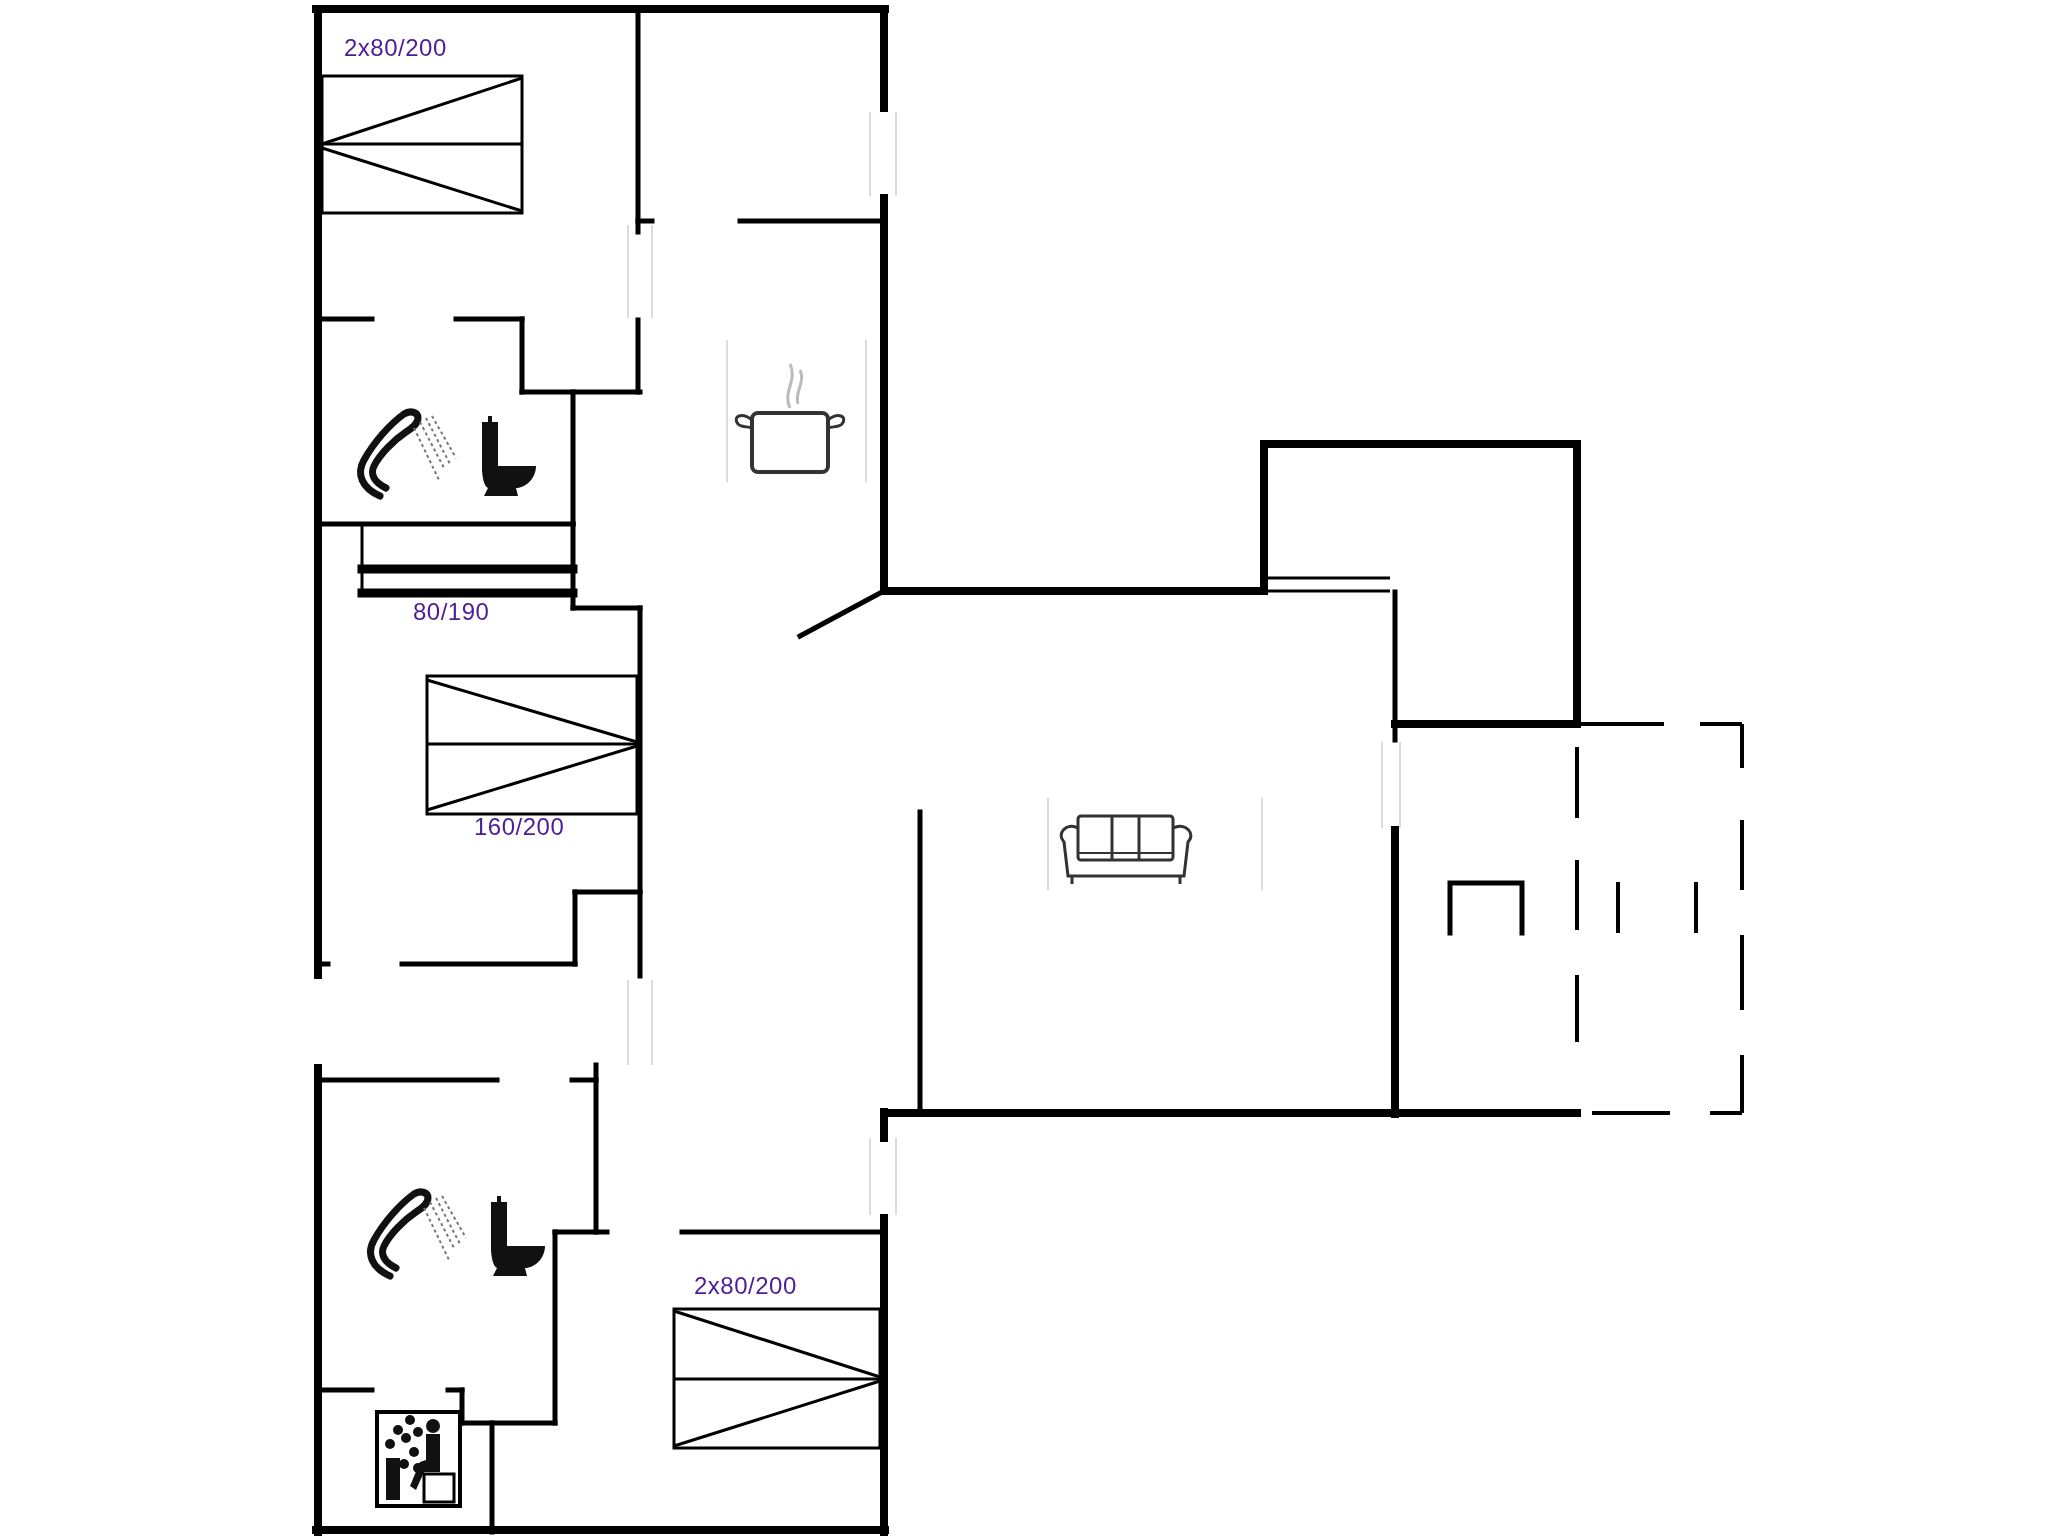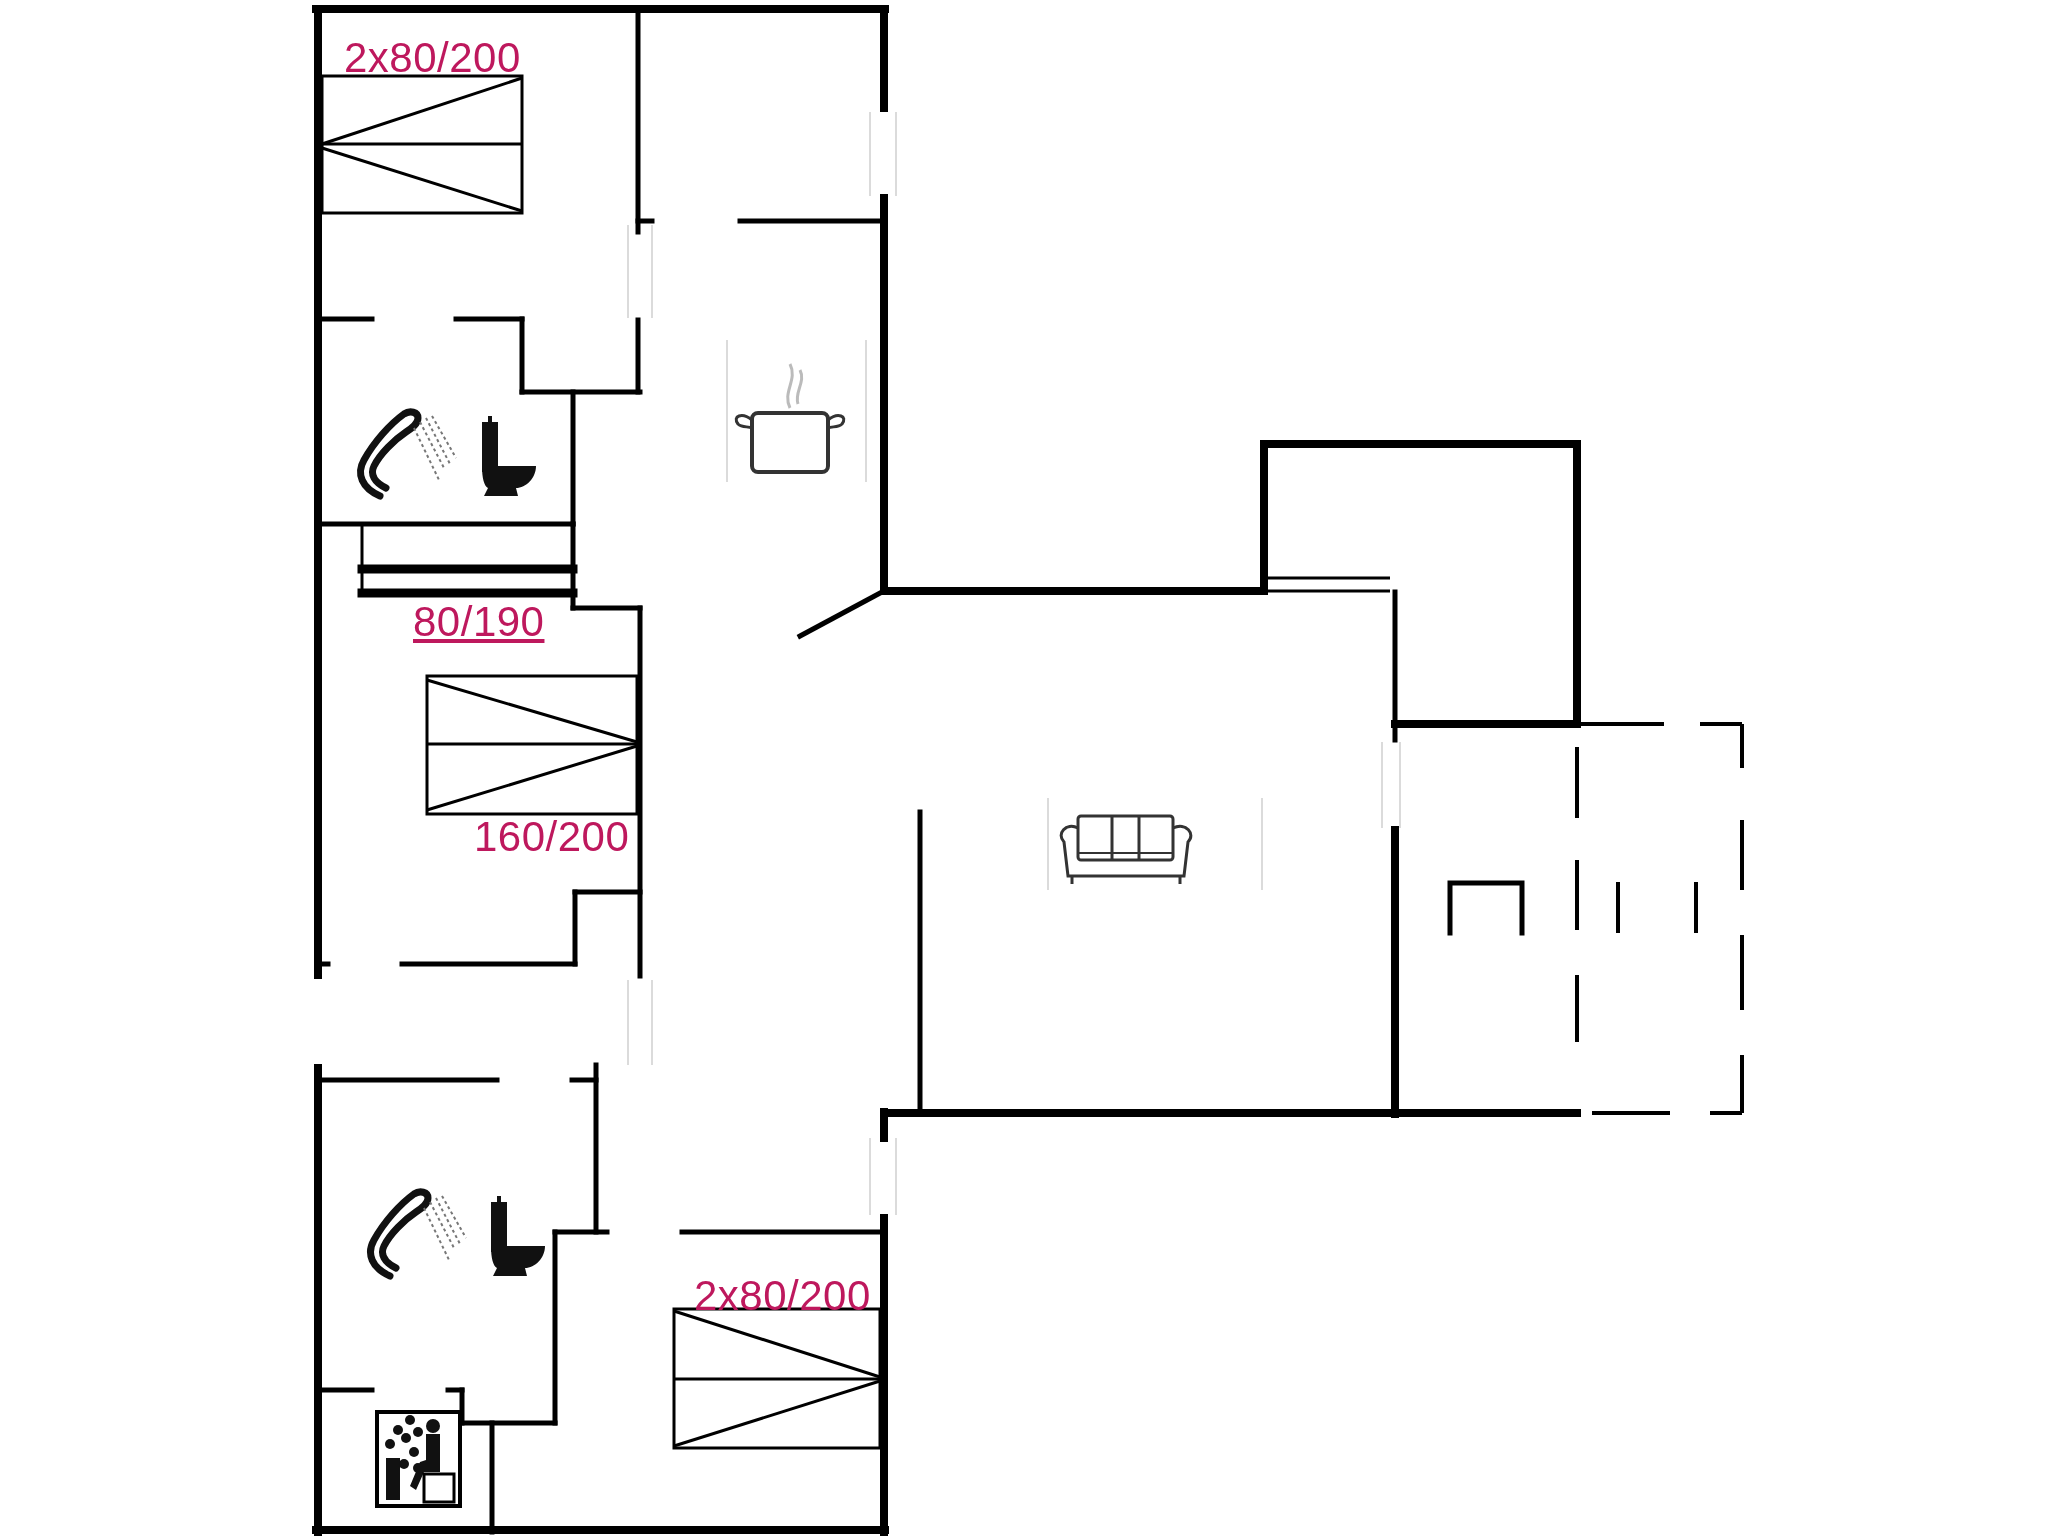--- a/index.html
+++ b/index.html
@@ -3,21 +3,21 @@
 <meta charset="utf-8">
 <style>
   html, body { margin: 0; padding: 0; background: #ffffff; }
   body { width: 2048px; height: 1536px; overflow: hidden; position: relative; font-family: "Liberation Sans", sans-serif; }
   svg.plan { position: absolute; left: 0; top: 0; width: 2048px; height: 1536px; }
   .wall-thick { stroke: #000; stroke-width: 8; fill: none; stroke-linecap: square; }
   .wall { stroke: #000; stroke-width: 5; fill: none; stroke-linecap: square; }
   .thin { stroke: #000; stroke-width: 3; fill: none; }
   .hair { stroke: #cfcfcf; stroke-width: 1.5; fill: none; }
   .dash { stroke: #000; stroke-width: 4; fill: none; }
-  .label { position: absolute; font-size: 42px; color: #be185d; white-space: nowrap; letter-spacing: 0.5px; }
+  .label { position: absolute; font-size: 24px; color: #4c1d95; white-space: nowrap; letter-spacing: 0.5px; }
 </style>
 </head>
 <body>
 
 <svg class="plan" viewBox="0 0 2048 1536" xmlns="http://www.w3.org/2000/svg">
 
   <g>
 
     <line class="wall-thick" x1="316" y1="9" x2="885" y2="9"></line>
 
@@ -207,15 +207,15 @@
       <circle cx="404" cy="1464" r="5"></circle>
         <circle cx="418" cy="1468" r="5"></circle>
     </g>
     <circle cx="433" cy="1426" r="7" fill="#111"></circle>
     <path d="M426,1434 L440,1434 L440,1472 L424,1472 L416,1490 L410,1486 L420,1462 L426,1460 Z" fill="#111"></path>
     <rect x="424" y="1474" width="30" height="28" fill="none" stroke="#000" stroke-width="3"></rect>
   </g>
 </svg>
 
 <div class="label" style="left:344px; top:34px;">2x80/200</div>
-<div class="label" style="left:413px; top:598px;text-decoration:underline;">80/190</div>
+<div class="label" style="left:413px; top:598px;">80/190</div>
 <div class="label" style="left:474px; top:813px;">160/200</div>
 <div class="label" style="left:694px; top:1272px;">2x80/200</div>
 
 </body></html>

